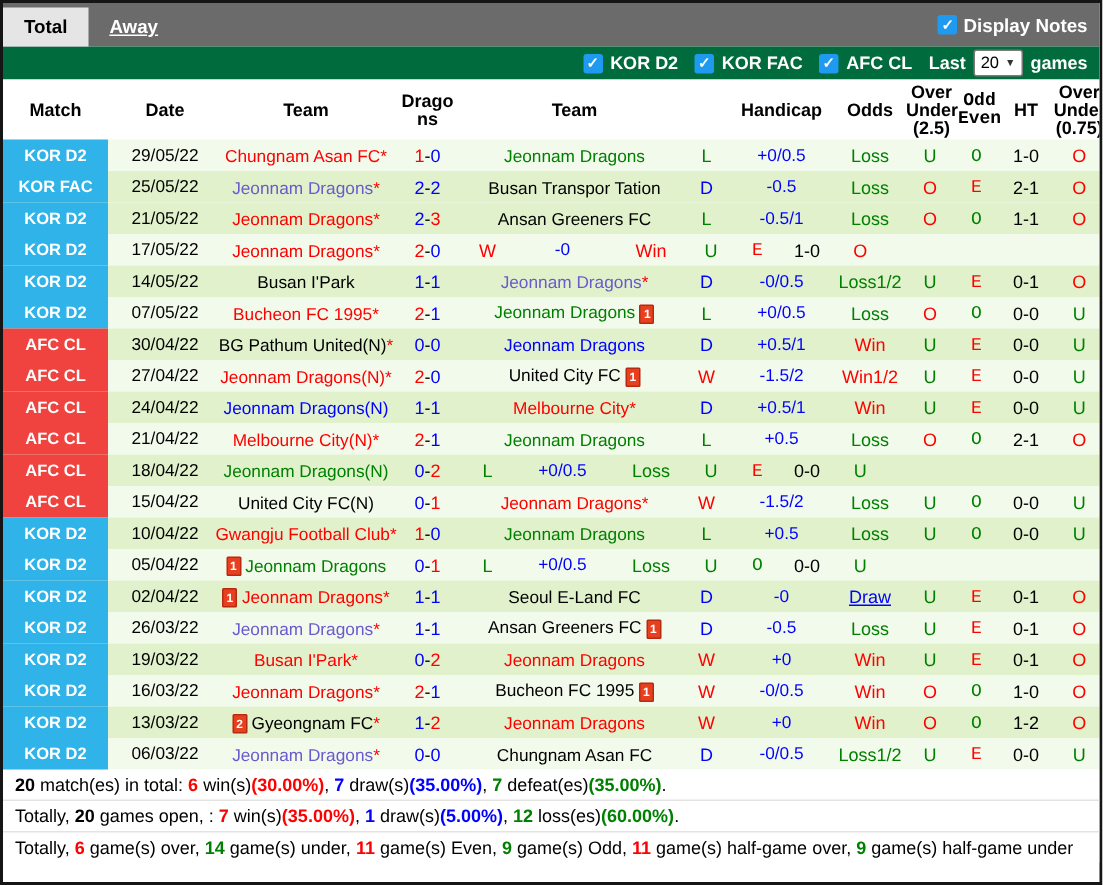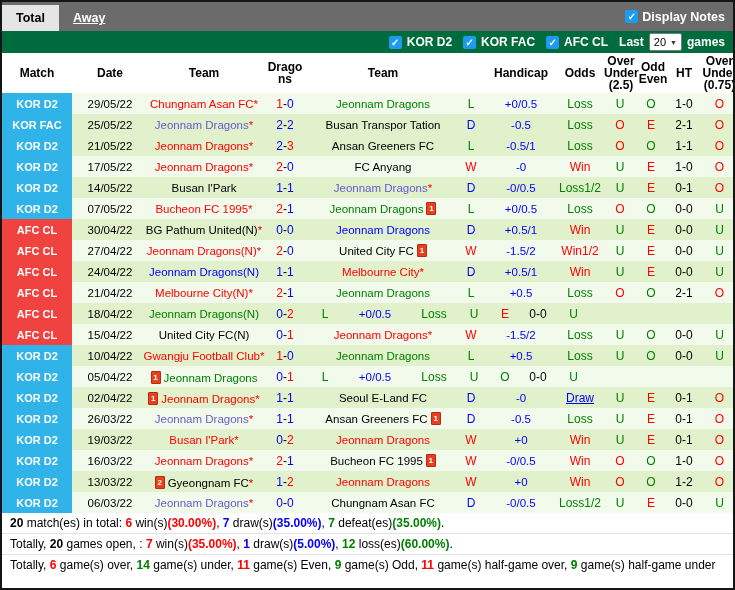--- a/index.html
+++ b/index.html
@@ -23,21 +23,21 @@
             gap:5px;color:#fff;font-size:12px;font-weight:bold;padding-right:8px;}
   .greenbar .lbl{margin-right:6px;}
   .sel{background:#fff;color:#000;height:16px;display:inline-flex;align-items:center;gap:4px;
        padding:0 4px;font-size:11px;font-weight:normal;border:1px solid #7a7a7a;border-radius:2px;cursor:pointer;}
   .sel .arrow{font-size:7px;color:#333;}
 
   
   .c-match{width:70px;flex:none;} .c-date{width:76px;flex:none;} .c-team1{width:112px;flex:none;}
   .c-result{width:50px;flex:none;} .c-team2{width:146px;flex:none;} .c-wdl{width:30px;flex:none;}
   .c-hcp{width:70px;flex:none;} .c-odds{width:48px;flex:none;} .c-ou25{width:32px;flex:none;}
-  .c-oe{width:30px;flex:none;} .c-ht{width:36px;flex:none;} .c-ou75{width:35px;flex:none;}
+  .c-oe{width:30px;flex:none;font-family:Liberation Mono, monospace;} .c-ht{width:36px;flex:none;} .c-ou75{width:35px;flex:none;}
 
   .colhead{height:40px;display:flex;align-items:center;background:#fff;font-weight:bold;
            font-size:12px;color:#000;}
   .colhead > div{text-align:center;line-height:12px;}
   .brk{display:inline-block;width:36px;word-break:break-all;}
   .nrw{display:inline-block;width:34px;}
 
   
   .trow{display:flex;align-items:center;height:21px;font-size:12px;color:#000;}
   .trow.light{background:#f2faec;}
@@ -167,23 +167,20 @@
       </div>
       <div class="trow light">
         <div class="c-match">
           <div class="badge" style="background: rgb(47, 179, 232);">KOR D2</div>
         </div>
         <div class="c-date date">17/05/22</div>
         <div class="c-team1"><span class="team">
             <span><span style="color: rgb(255, 0, 0);">Jeonnam Dragons</span><span style="color: rgb(255, 0, 0);">*</span></span>
           </span></div>
         <div class="c-result"><span style="color: rgb(255, 0, 0);">2</span><span style="color: rgb(0, 0, 0);">-</span><span style="color: rgb(0, 0, 255);">0</span></div>
-        <div class="c-team2"><span class="team">
-            <span><span style="color: rgb(0, 0, 0);">FC Anyang</span></span>
-          </span></div>
         <div class="c-wdl" style="color: rgb(255, 0, 0);">W</div>
         <div class="c-hcp hcp" style="color: rgb(0, 0, 255);">-0</div>
         <div class="c-odds" style="color: rgb(255, 0, 0);">Win</div>
         <div class="c-ou25" style="color: rgb(0, 128, 0);">U</div>
         <div class="c-oe" style="color: rgb(255, 0, 0);">E</div>
         <div class="c-ht">1-0</div>
         <div class="c-ou75" style="color: rgb(255, 0, 0);">O</div>
       </div>
       <div class="trow dark">
         <div class="c-match">

